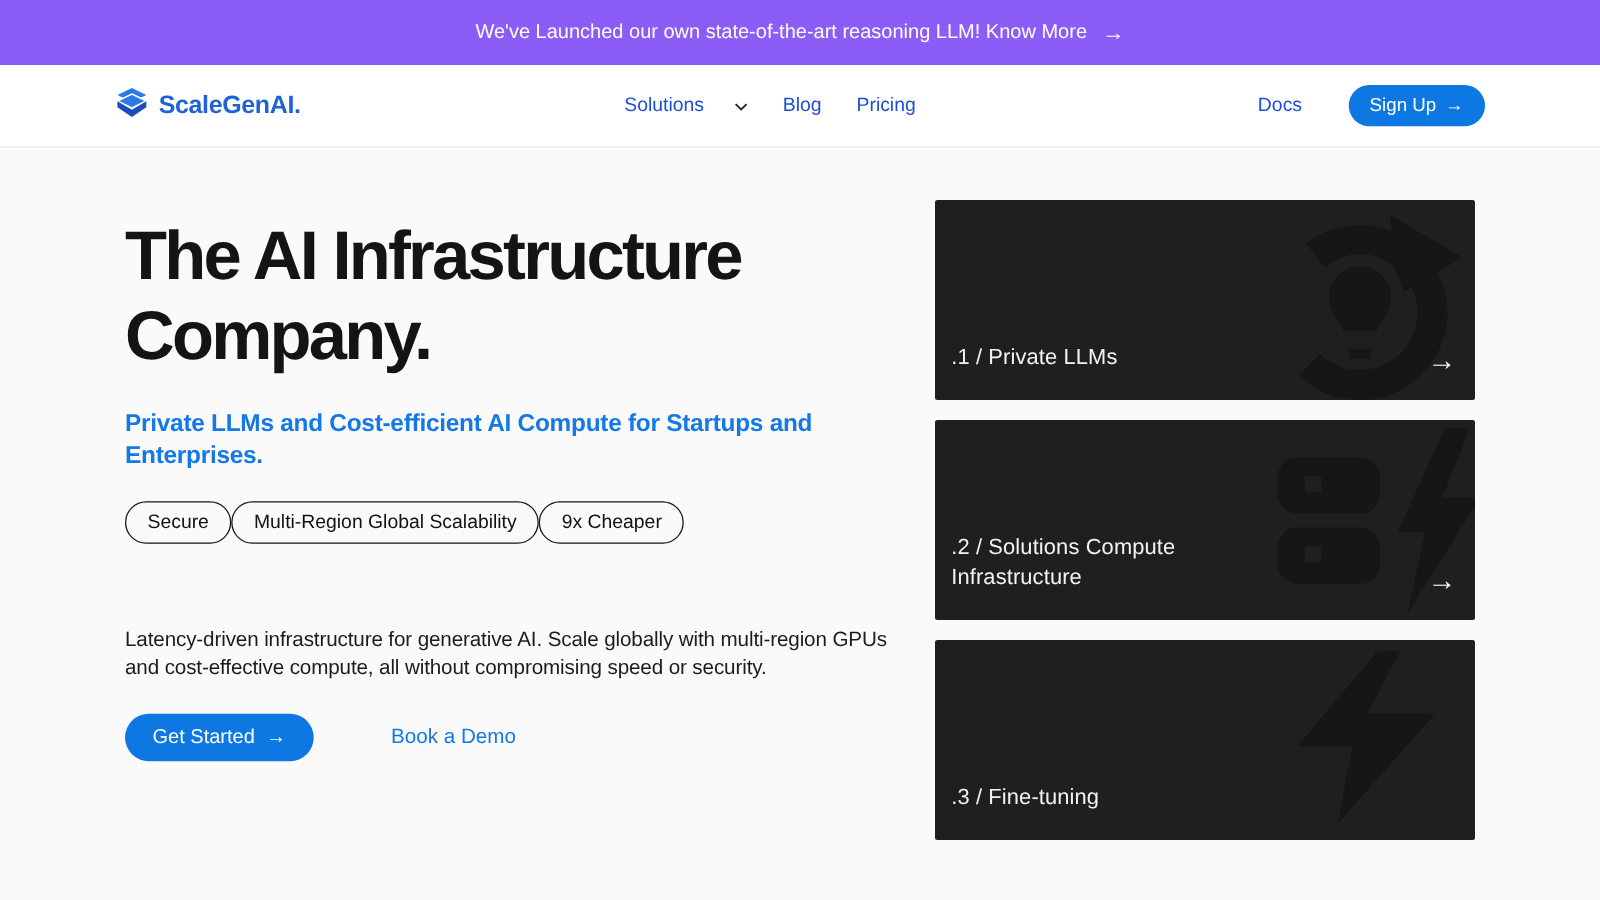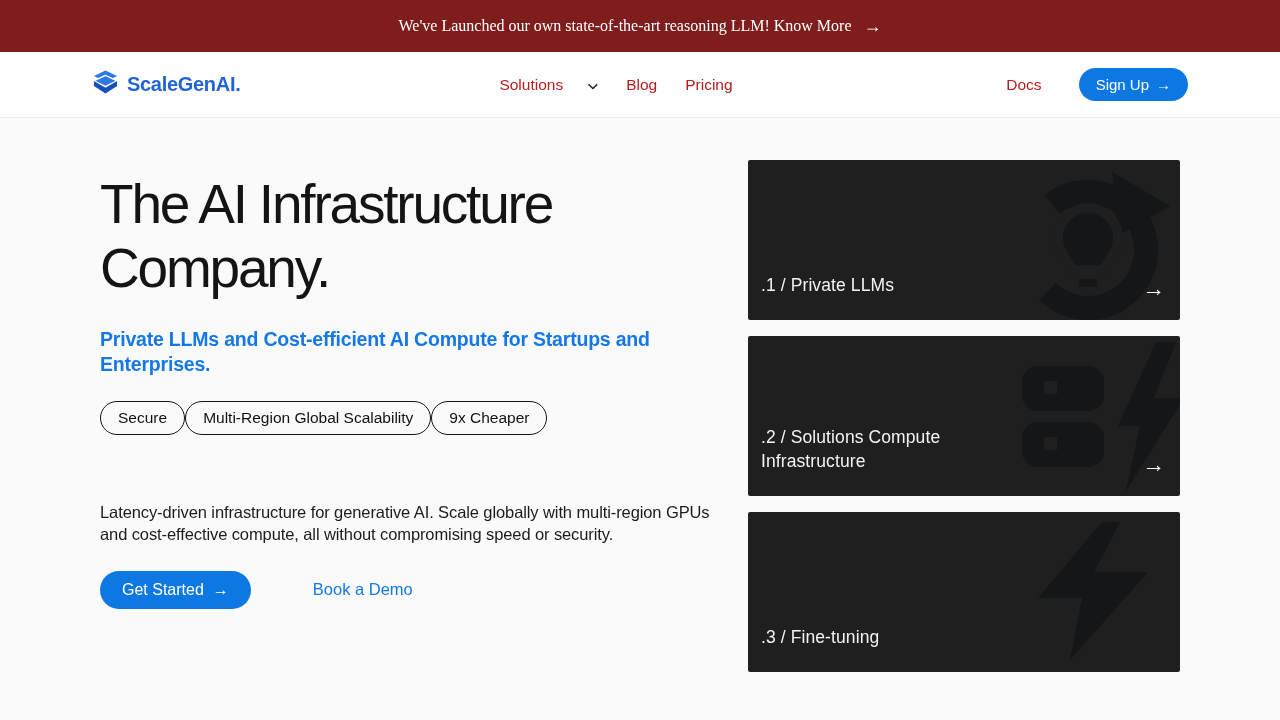--- a/index.html
+++ b/index.html
@@ -2,51 +2,51 @@
 <html><head>
 <meta charset="utf-8">
 <style>
   * { margin:0; padding:0; box-sizing:border-box; }
   html,body { width:1280px; height:720px; overflow:hidden; }
   body { font-family:"Liberation Sans", sans-serif; background:#fafafa; color:#161616; }
   .page { width:1280px; height:720px; display:flex; flex-direction:column; }
 
   
   .banner {
-    height:52px; flex:0 0 52px; background:#7f1d1d; color:#fff;
+    height:52px; flex:0 0 52px; background:#8b5cf6; color:#fff;
     display:flex; align-items:center; justify-content:center; gap:12px;
-    font-size:16px; cursor:pointer;font-family:Liberation Serif, serif;
+    font-size:16px; cursor:pointer;
   }
   .banner .arrow { font-size:18px; line-height:1; }
 
   
   .nav {
     height:66px; flex:0 0 66px; background:#fff; border-bottom:1px solid #ececec;
     display:flex; align-items:center; padding:0 92px; position:relative;
   }
   .logo { display:flex; align-items:center; gap:8px; cursor:pointer; }
   .logo-text { color:#1f63d6; font-weight:700; font-size:20px; letter-spacing:-0.3px; }
   .nav-center {
     position:absolute; left:50%; transform:translateX(-50%); margin-left:-24px;
     display:flex; align-items:center; gap:28px;
   }
-  .nav-link { font-size:15.5px; color:#b91c1c; cursor:pointer; display:flex; align-items:center; gap:24px;justify-content:flex-end; }
+  .nav-link { font-size:15.5px; color:#1d4ed8; cursor:pointer; display:flex; align-items:center; gap:24px;justify-content:flex-end; }
   .nav-right { margin-left:auto; display:flex; align-items:center; gap:37px; }
   .btn-signup {
     background:#0d78e2; color:#fff; border:none; border-radius:999px;
     height:33px; padding:0 17px; font-size:15px; font-family:inherit;
     display:flex; align-items:center; gap:7px; cursor:pointer;
   }
 
   
   .hero { display:flex; padding:42px 100px 0; flex:1; }
   .hero-left { width:612px; }
   .hero-title {
     margin-top:12px; width:570px;
-    font-size:55px; line-height:1.17; font-weight:400; letter-spacing:-2.2px; color:#141414;
+    font-size:55px; line-height:1.17; font-weight:700; letter-spacing:-2.2px; color:#141414;
   }
   .hero-subtitle {
     margin-top:26px; width:600px;
     font-size:19.5px; line-height:1.28; font-weight:700; letter-spacing:-0.2px; color:#1478e8;
   }
   .pills { margin-top:24px; display:flex; }
   .pill {
     border:1.5px solid #141414; border-radius:999px; padding:7px 17px;
     font-size:15.5px; color:#111; white-space:nowrap;
   }

